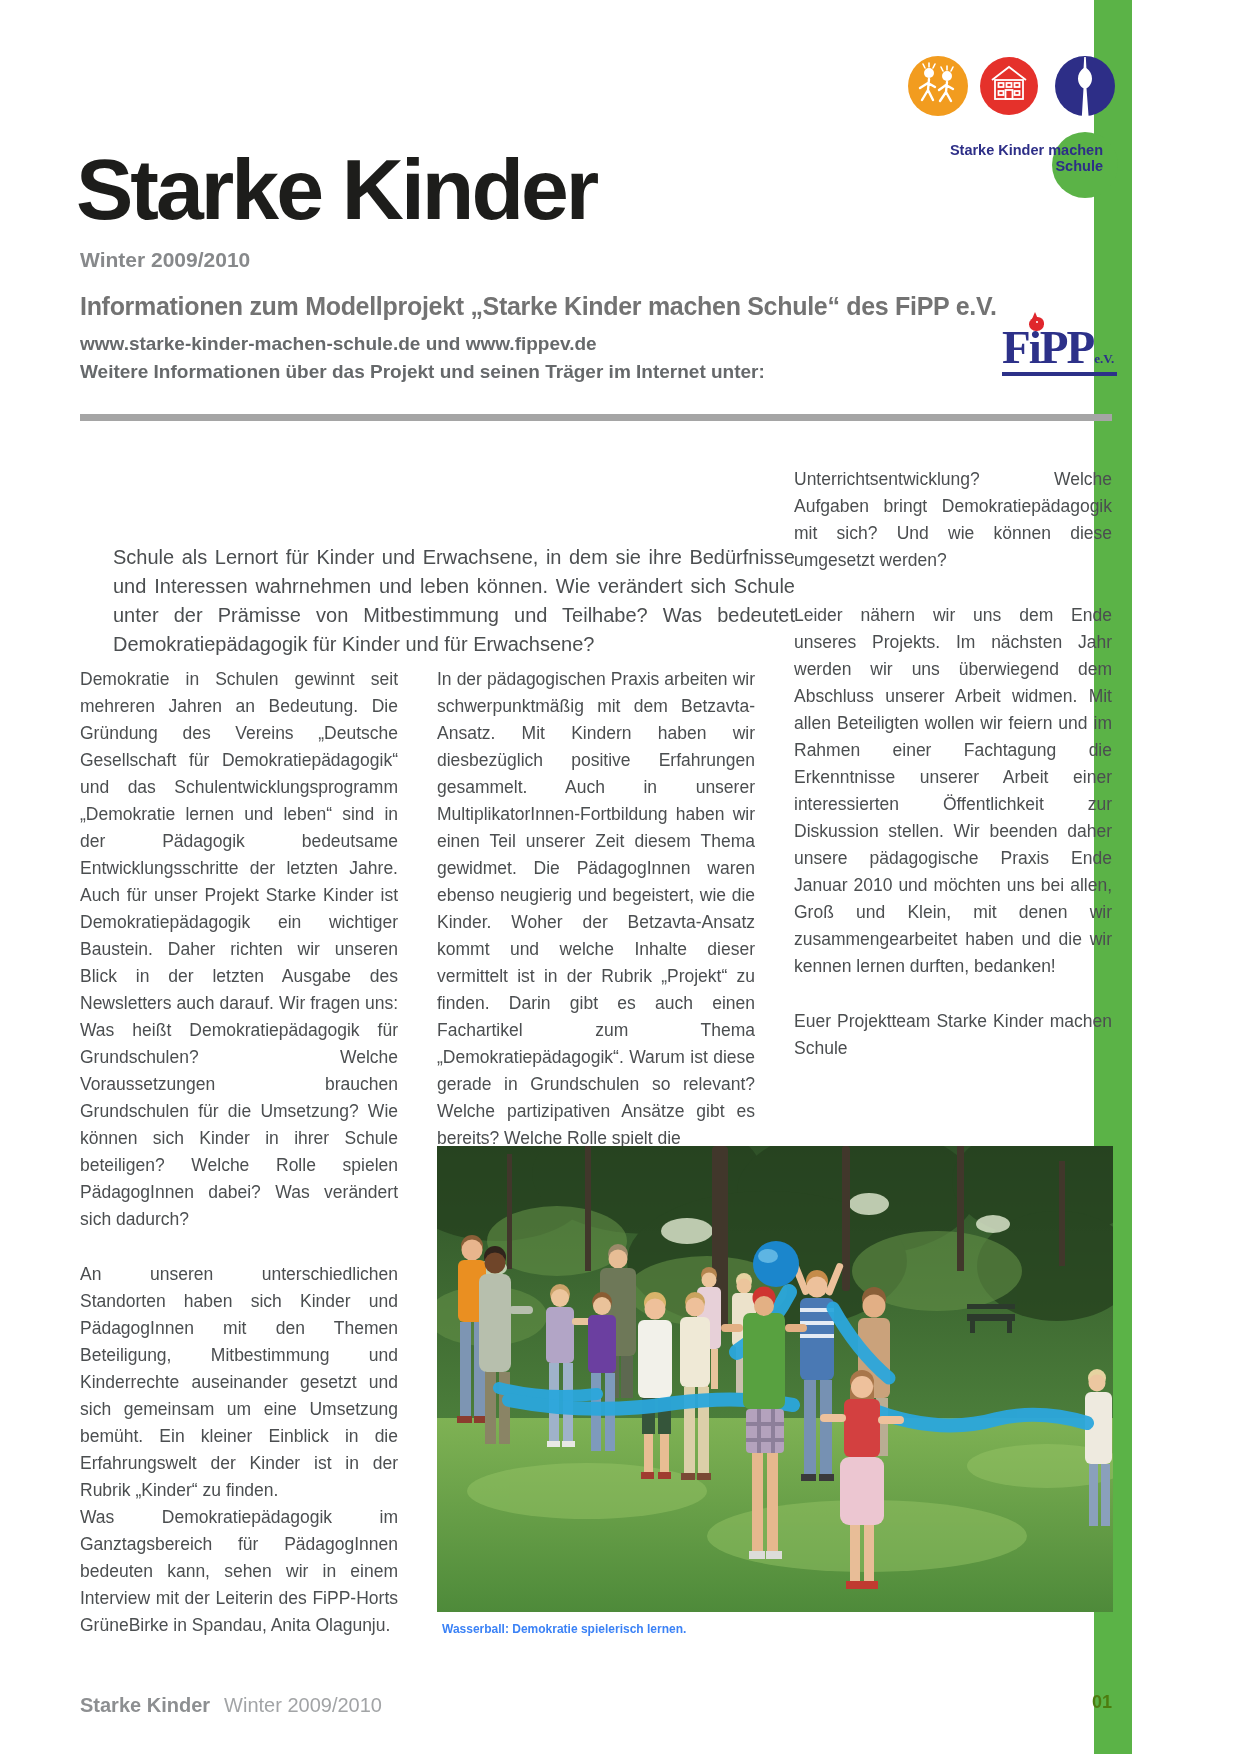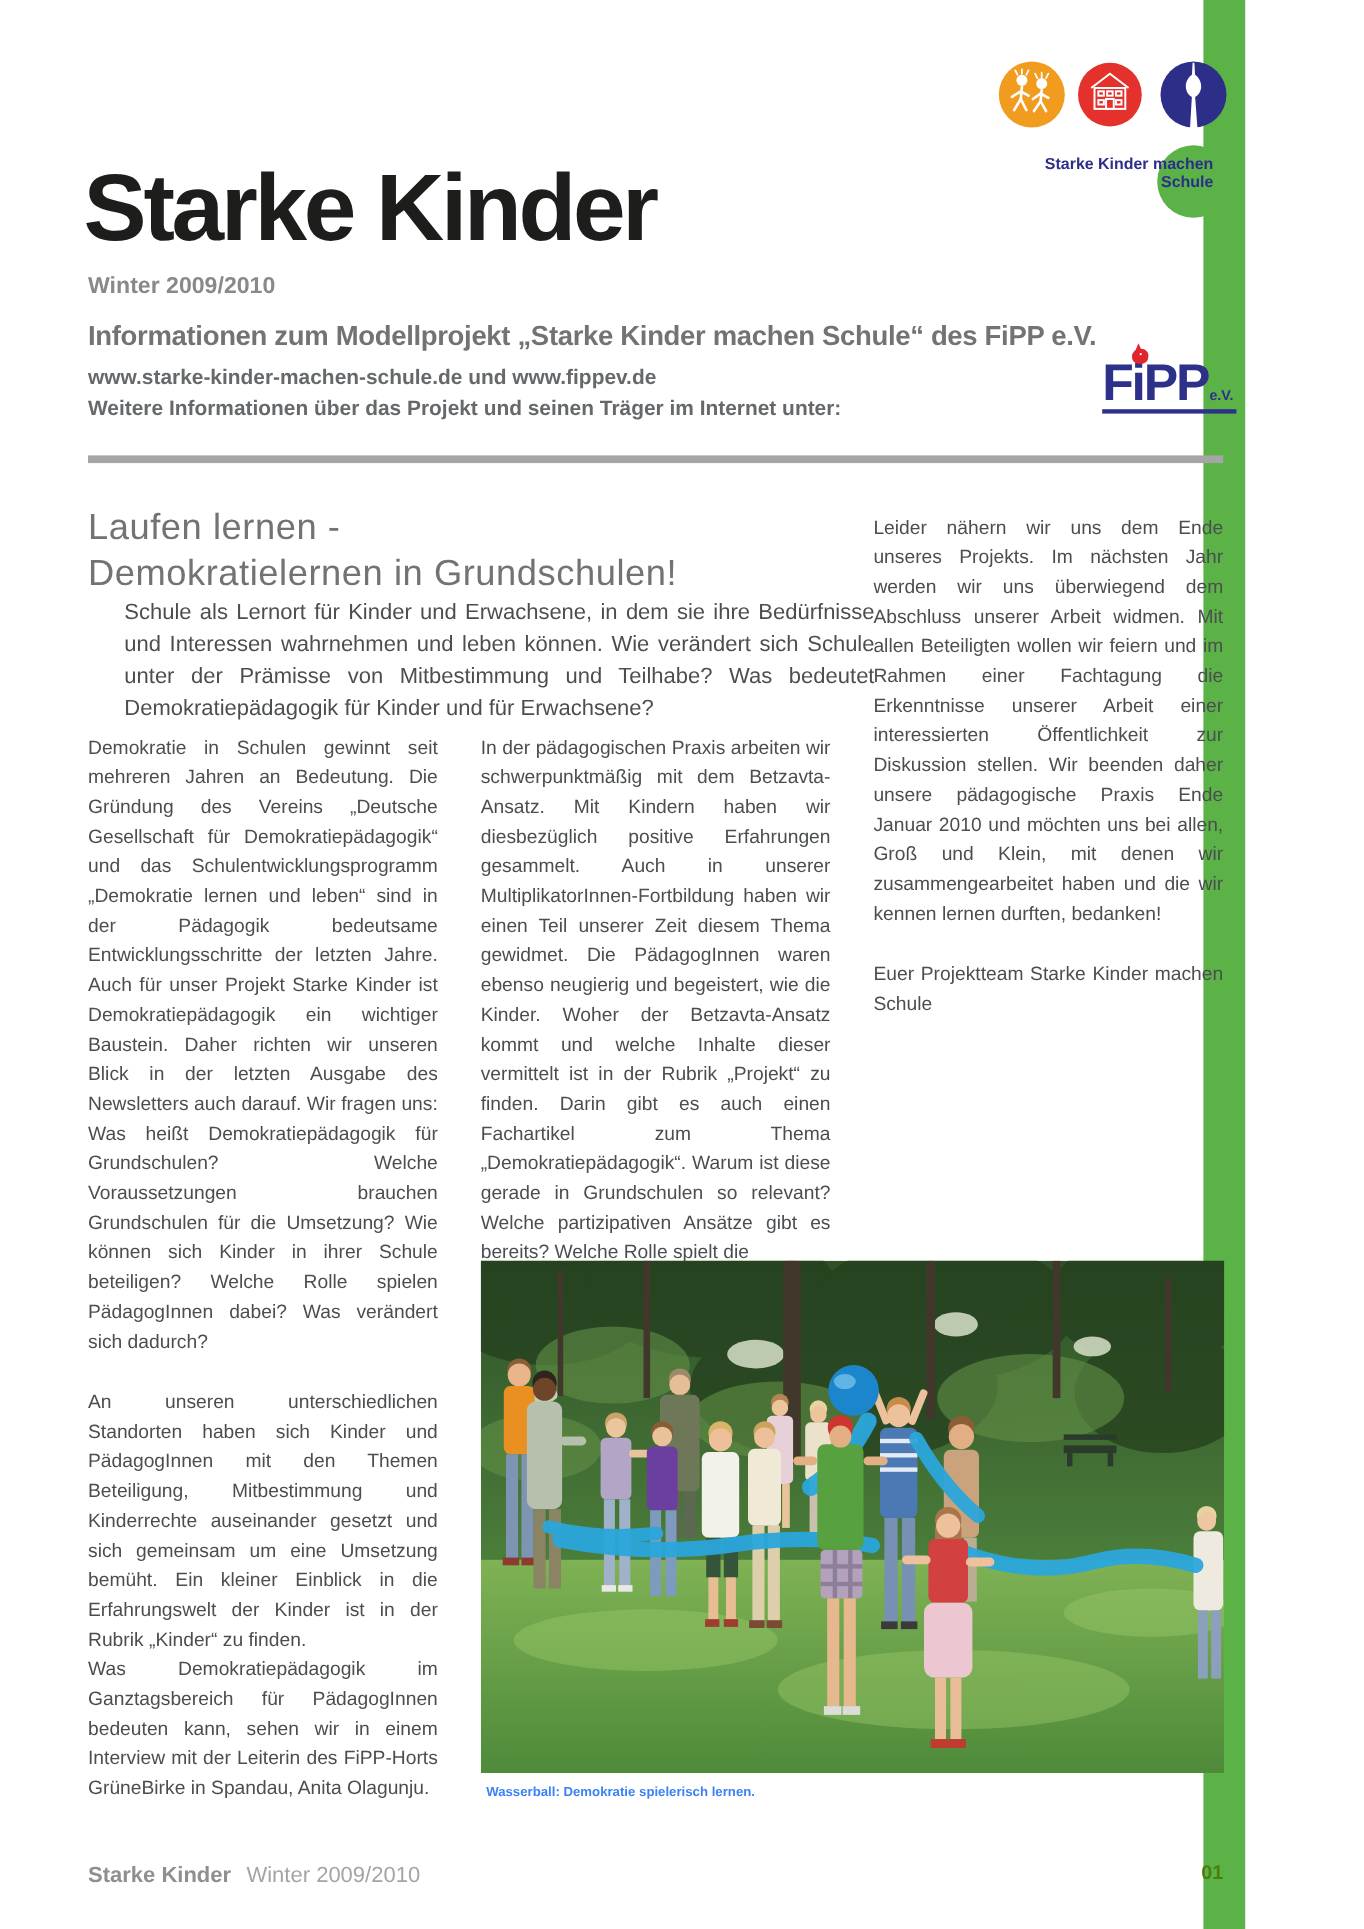--- a/index.html
+++ b/index.html
@@ -10,21 +10,21 @@
   
   .title{position:absolute;left:76px;top:146px;font-size:86px;font-weight:700;color:#1d1d1b;
          letter-spacing:-3px;line-height:1;}
   .logo{position:absolute;left:905px;top:52px;width:220px;height:150px;}
   .logo-caption{position:absolute;left:0;top:90px;width:198px;text-align:right;
                 font-size:14.5px;font-weight:700;color:#2d2e87;}
   .issue-line{position:absolute;left:80px;top:248px;font-size:21px;font-weight:700;color:#87898b;}
   .subtitle{position:absolute;left:80px;top:276px;width:1060px;font-size:25px;font-weight:700;
             color:#737373;letter-spacing:-0.3px;margin-top:16px;}
   .info-block{position:absolute;left:80px;top:330px;font-size:19px;font-weight:700;color:#66696b;line-height:28px;}
-  .fipp{position:absolute;left:1002px;top:324px;}
+  .fipp{position:absolute;left:1002px;top:324px;font-family:Liberation Serif, serif;}
   .fipp-row{position:relative;display:inline-block;border-bottom:4px solid #2d3189;padding:0 3px 1px 0;}
   .fipp-text{font-size:47px;font-weight:700;color:#2d3189;letter-spacing:-2px;line-height:1;}
   .fipp-suffix{font-size:13px;font-weight:700;color:#2d3189;margin-left:1px;}
   .fipp-bird{position:absolute;left:27px;top:-7px;width:15px;height:14px;background:#e0262c;
              border-radius:55% 45% 50% 50%;}
   .fipp-bird::before{content:"";position:absolute;left:3px;top:-5px;width:0;height:0;
              border-left:3px solid transparent;border-right:3px solid transparent;border-bottom:7px solid #e0262c;}
   .fipp-bird::after{content:"";position:absolute;left:7px;top:4px;width:2px;height:2px;background:#fff;border-radius:50%;}
 
   .rule{position:absolute;left:80px;top:414px;width:1032px;height:7px;background:#a5a5a5;}
@@ -97,38 +97,35 @@
 
   <div class="fipp">
     <span class="fipp-row">
       <span class="fipp-text">FiPP</span><span class="fipp-suffix">e.V.</span>
       <span class="fipp-bird"></span>
     </span>
   </div>
 
   <div class="rule"></div>
 
-  <div class="headline">
-    <div>Laufen lernen -</div>
-    <div>Demokratielernen in Grundschulen!</div>
-  </div>
 
   <div class="intro">Schule als Lernort für Kinder und Erwachsene, in dem sie ihre Bedürfnisse und Interessen wahrnehmen und leben können. Wie verändert sich Schule unter der Prämisse von Mitbestimmung und Teilhabe? Was bedeutet Demokratiepädagogik für Kinder und für Erwachsene?</div>
 
   <div class="col col1">
     <p>Demokratie in Schulen gewinnt seit mehreren Jahren an Bedeutung. Die Gründung des Vereins „Deutsche Gesellschaft für Demokratiepädagogik“ und das Schulentwicklungsprogramm „Demokratie lernen und leben“ sind in der Pädagogik bedeutsame Entwicklungsschritte der letzten Jahre. Auch für unser Projekt Starke Kinder ist Demokratiepädagogik ein wichtiger Baustein. Daher richten wir unseren Blick in der letzten Ausgabe des Newsletters auch darauf. Wir fragen uns: Was heißt Demokratiepädagogik für Grundschulen? Welche Voraussetzungen brauchen Grundschulen für die Umsetzung? Wie können sich Kinder in ihrer Schule beteiligen? Welche Rolle spielen PädagogInnen dabei? Was verändert sich dadurch?</p>
     <p class="nogap">An unseren unterschiedlichen Standorten haben sich Kinder und PädagogInnen mit den Themen Beteiligung, Mitbestimmung und Kinderrechte auseinander gesetzt und sich gemeinsam um eine Umsetzung bemüht. Ein kleiner Einblick in die Erfahrungswelt der Kinder ist in der Rubrik „Kinder“ zu finden.</p>
     <p>Was Demokratiepädagogik im Ganztagsbereich für PädagogInnen bedeuten kann, sehen wir in einem Interview mit der Leiterin des FiPP-Horts GrüneBirke in Spandau, Anita Olagunju.</p>
   </div>
 
   <div class="col col2">
     <p>In der pädagogischen Praxis arbeiten wir schwerpunktmäßig mit dem Betzavta-Ansatz. Mit Kindern haben wir diesbezüglich positive Erfahrungen gesammelt. Auch in unserer MultiplikatorInnen-Fortbildung haben wir einen Teil unserer Zeit diesem Thema gewidmet. Die PädagogInnen waren ebenso neugierig und begeistert, wie die Kinder. Woher der Betzavta-Ansatz kommt und welche Inhalte dieser vermittelt ist in der Rubrik „Projekt“ zu finden. Darin gibt es auch einen Fachartikel zum Thema „Demokratiepädagogik“. Warum ist diese gerade in Grundschulen so relevant? Welche partizipativen Ansätze gibt es bereits? Welche Rolle spielt die</p>
   </div>
 
   <div class="col col3">
+    <p>Unterrichtsentwicklung? Welche Aufgaben bringt Demokratiepädagogik mit sich? Und wie können diese umgesetzt werden?</p>
     <p>Leider nähern wir uns dem Ende unseres Projekts. Im nächsten Jahr werden wir uns überwiegend dem Abschluss unserer Arbeit widmen. Mit allen Beteiligten wollen wir feiern und im Rahmen einer Fachtagung die Erkenntnisse unserer Arbeit einer interessierten Öffentlichkeit zur Diskussion stellen. Wir beenden daher unsere pädagogische Praxis Ende Januar 2010 und möchten uns bei allen, Groß und Klein, mit denen wir zusammengearbeitet haben und die wir kennen lernen durften, bedanken!</p>
     <p>Euer Projektteam Starke Kinder machen Schule</p>
   </div>
 
   <div class="photo">
     <svg width="676" height="466" viewBox="0 0 676 466">
       <defs>
         <linearGradient id="gTrees" x1="0" y1="0" x2="0" y2="1">
           <stop offset="0" stop-color="#2f5128"></stop>
             <stop offset="1" stop-color="#4c7f3b"></stop>

